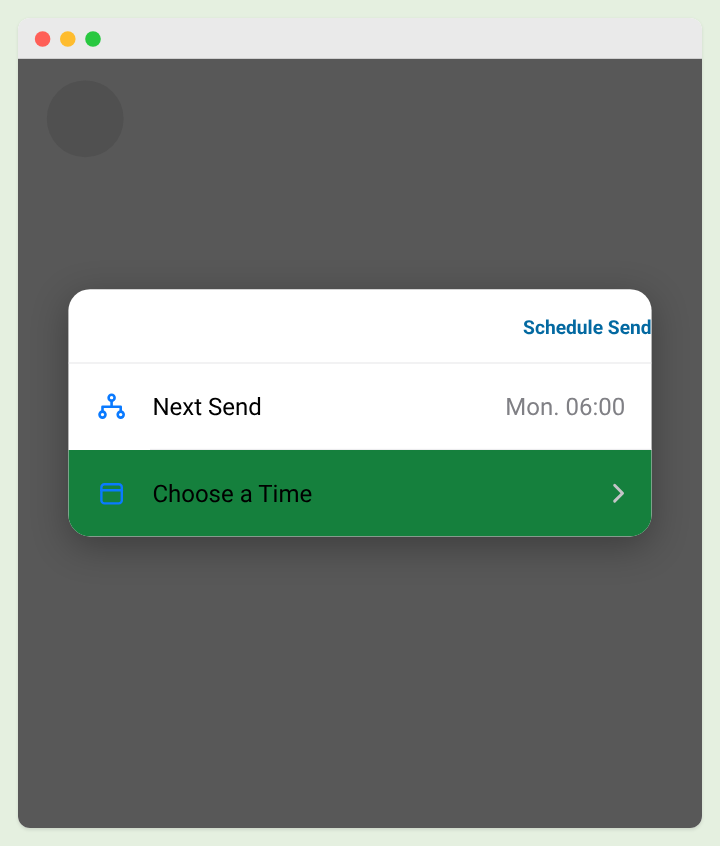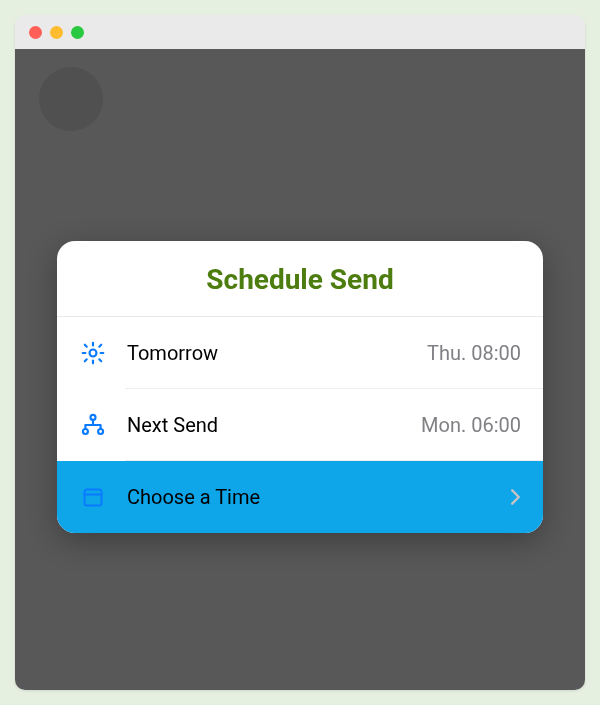--- a/index.html
+++ b/index.html
@@ -61,42 +61,43 @@
       border-radius: 18px;
       overflow: hidden;
       box-shadow: 0 8px 30px rgba(0,0,0,0.3);
     }
     .sheet-header {
       text-align: center;
       padding: 22px 0 20px;
       border-bottom: 1px solid #e9e9eb;
     }
     .sheet-title {
-      font-size: 28px;
+      font-size: 16px;
       font-weight: 700;
-      color: #4d7c0f;
+      color: #0369a1;
+      text-align: right;
     }
     .option-row {
       display: flex;
       align-items: center;
       padding: 22px 22px;
       cursor: pointer;
       position: relative;
     }
     .option-row:not(:last-child)::after {
       content: '';
       position: absolute;
       bottom: 0;
       left: 68px;
       right: 0;
       height: 1px;
       background: #ededef;
     }
     .option-row.choose-row {
-      background: #0ea5e9;
+      background: #15803d;
     }
     .option-icon {
       width: 28px;
       height: 28px;
       display: flex;
       align-items: center;
       justify-content: center;
       margin-right: 20px;
       flex-shrink: 0;
       color: #0a7aff;
@@ -127,37 +128,20 @@
     <div class="traffic-light tl-max"></div>
   </div>
   <div class="app-body">
     <div class="avatar-placeholder"></div>
 
     <div class="sheet">
       <div class="sheet-header">
         <div class="sheet-title">Schedule Send</div>
       </div>
 
-      <div class="option-row">
-        <div class="option-icon">
-          <svg width="26" height="26" viewBox="0 0 24 24" fill="none" stroke="currentColor" stroke-width="2" stroke-linecap="round">
-            <circle cx="12" cy="12" r="3.2"></circle>
-            <line x1="12" y1="2.5" x2="12" y2="5"></line>
-            <line x1="12" y1="19" x2="12" y2="21.5"></line>
-            <line x1="4.4" y1="4.4" x2="6.2" y2="6.2"></line>
-            <line x1="17.8" y1="17.8" x2="19.6" y2="19.6"></line>
-            <line x1="2.5" y1="12" x2="5" y2="12"></line>
-            <line x1="19" y1="12" x2="21.5" y2="12"></line>
-            <line x1="4.4" y1="19.6" x2="6.2" y2="17.8"></line>
-            <line x1="17.8" y1="6.2" x2="19.6" y2="4.4"></line>
-          </svg>
-        </div>
-        <div class="option-label">Tomorrow</div>
-        <div class="option-time">Thu. 08:00</div>
-      </div>
 
       <div class="option-row">
         <div class="option-icon">
           <svg width="26" height="26" viewBox="0 0 24 24" fill="none" stroke="currentColor" stroke-width="2" stroke-linecap="round" stroke-linejoin="round">
             <circle cx="12" cy="5" r="2.3"></circle>
             <circle cx="5" cy="18" r="2.3"></circle>
             <circle cx="19" cy="18" r="2.3"></circle>
             <path d="M12 7.3 V12"></path>
             <path d="M5 15.7 V12 H19 V15.7"></path>
           </svg>

